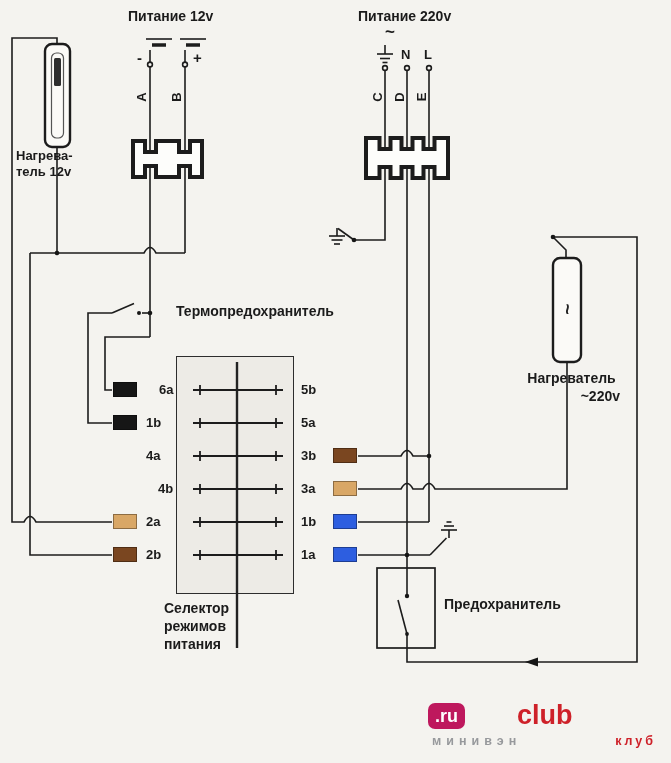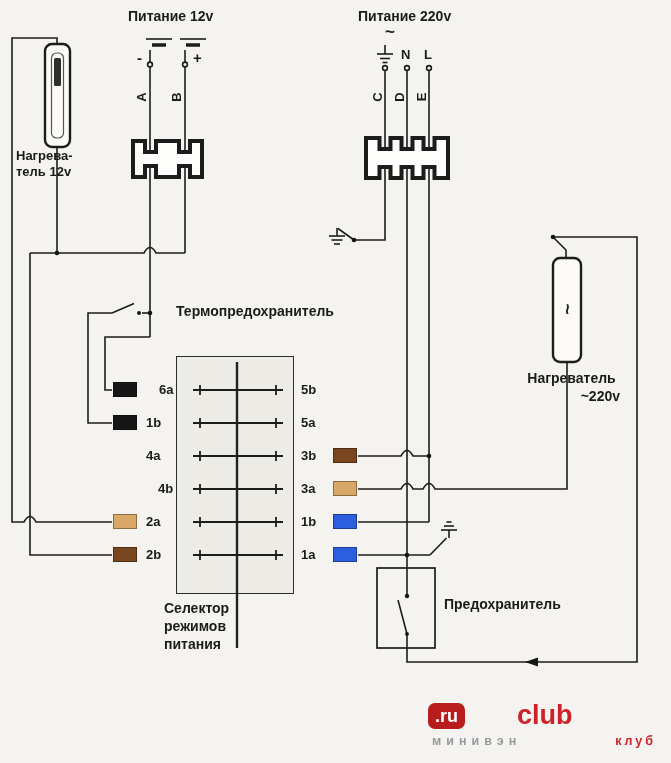--- a/index.html
+++ b/index.html
@@ -224,21 +224,21 @@
   <div class="sq" style="left: 113px; top: 415px; background: rgb(22, 22, 22);"></div>
   <div class="sq" style="left: 113px; top: 514px; background: rgb(217, 167, 102);"></div>
   <div class="sq" style="left: 113px; top: 547px; background: rgb(122, 70, 32);"></div>
   <div class="sq" style="left: 333px; top: 448px; background: rgb(122, 70, 32);"></div>
   <div class="sq" style="left: 333px; top: 481px; background: rgb(217, 167, 102);"></div>
   <div class="sq" style="left: 333px; top: 514px; background: rgb(45, 94, 224);"></div>
   <div class="sq" style="left: 333px; top: 547px; background: rgb(45, 94, 224);"></div>
 
   <div class="logo">
     <div class="logo-line1">
-      <span class="logo-tld" style="background: #b91c1c;">.ru</span>
+      <span class="logo-tld" style="background: #be185d;">.ru</span>
       <span class="logo-club" style="color: rgb(206, 33, 41); margin-left: 48px;">club</span>
     </div>
     <div class="logo-line2">
       <span class="ls5" style="color: rgb(151, 153, 156);">минивэн</span>
       <span class="ls3" style="color: rgb(206, 33, 41);">клуб</span>
     </div>
   </div>
 
 </div>
 

